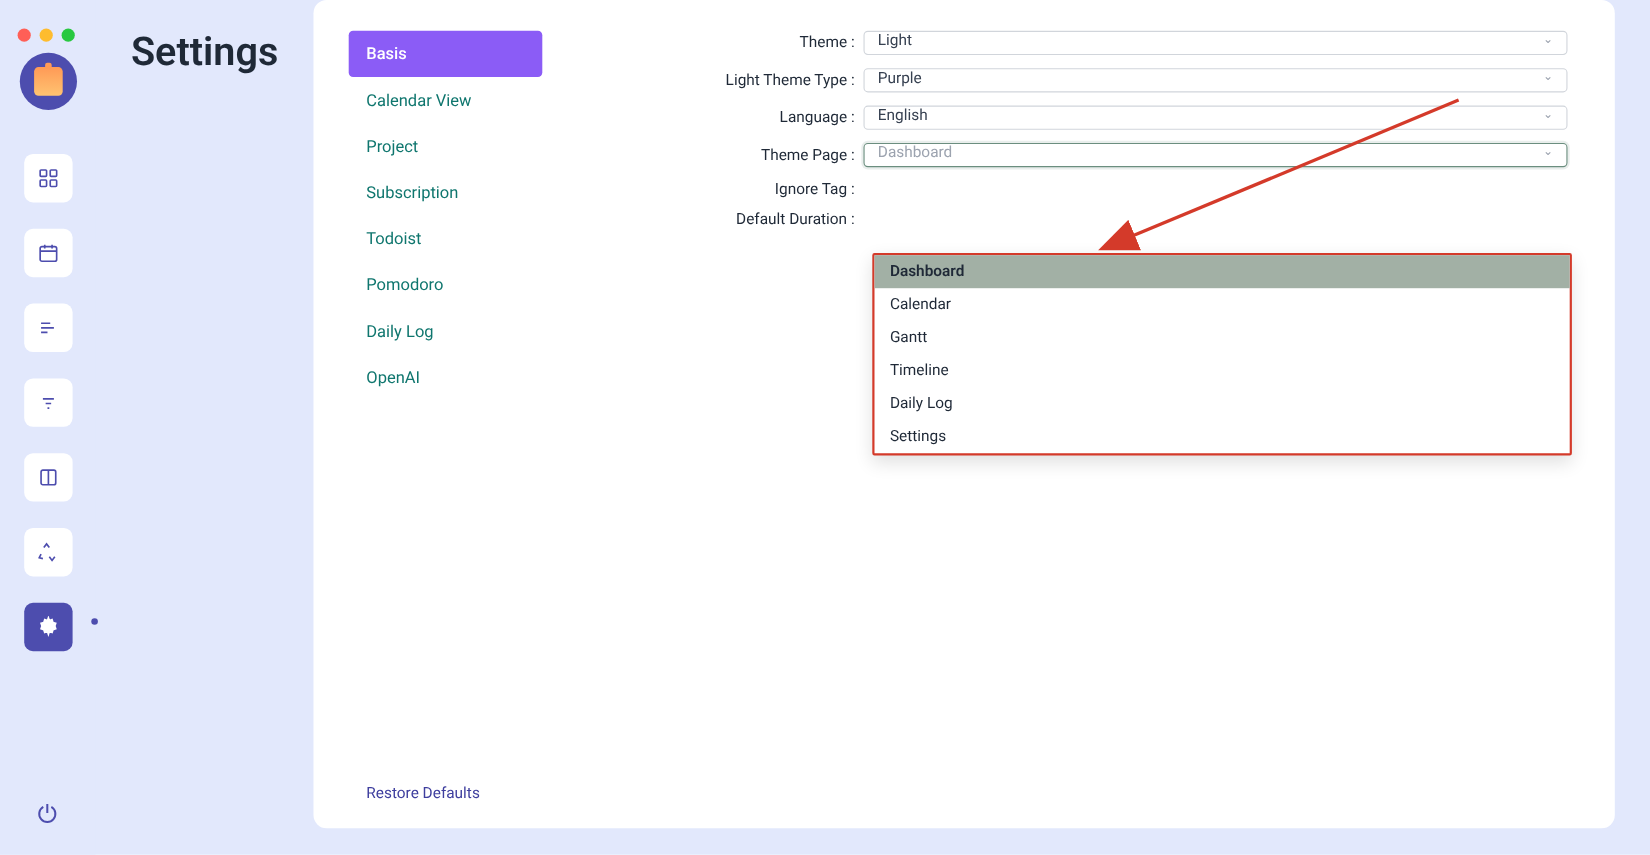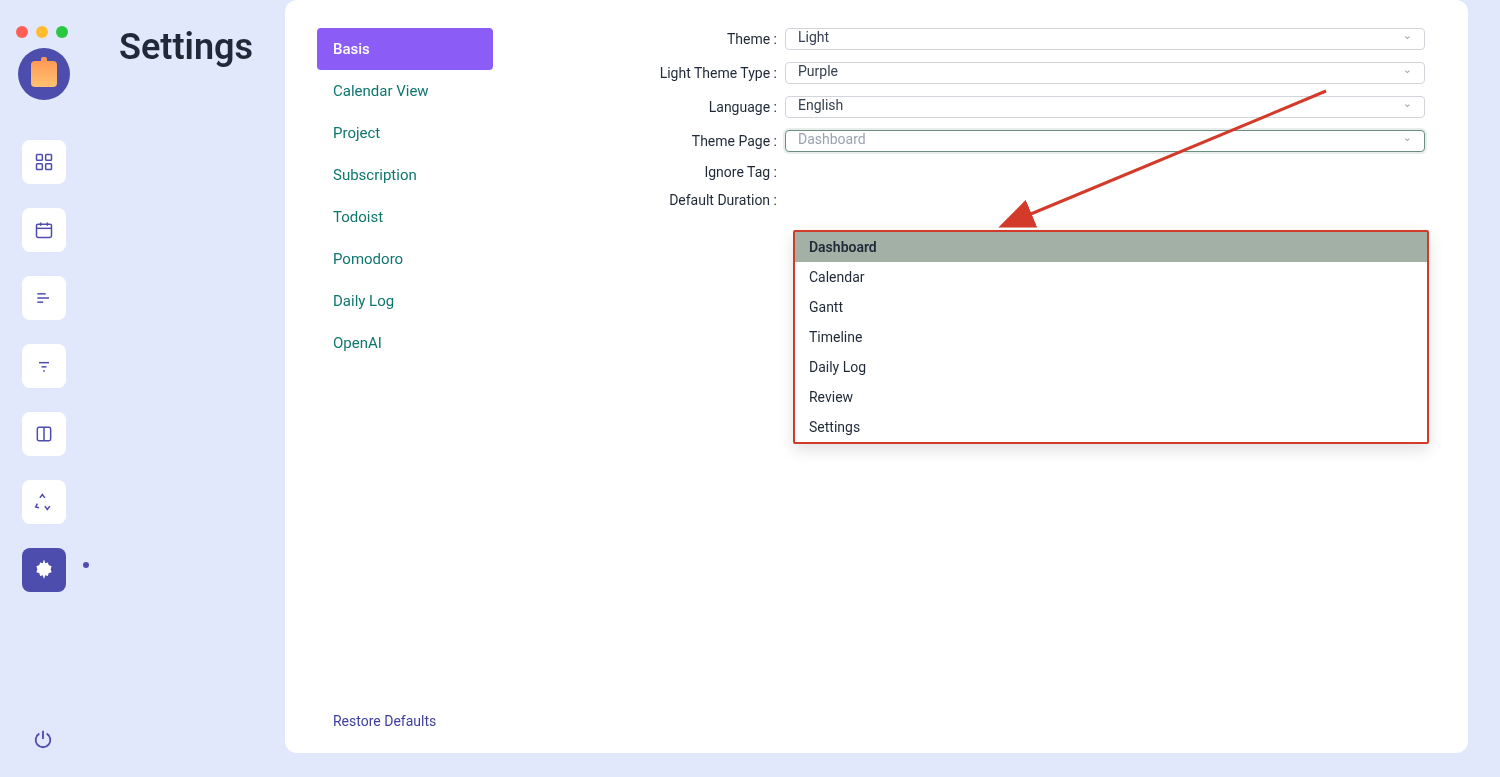--- a/index.html
+++ b/index.html
@@ -351,21 +351,20 @@
       <div class="form-row">
         <div class="form-label">Default Duration</div>
       </div>
 
       <div class="dropdown-menu">
         <div class="dropdown-item highlighted">Dashboard</div>
         <div class="dropdown-item">Calendar</div>
         <div class="dropdown-item">Gantt</div>
         <div class="dropdown-item">Timeline</div>
         <div class="dropdown-item">Daily Log</div>
-        <div class="dropdown-item">Review</div>
         <div class="dropdown-item">Settings</div>
       </div>
 
       <svg class="annotation-arrow" width="340" height="180">
         <defs>
           <marker id="arrowhead" markerWidth="12" markerHeight="10" refX="2" refY="5" orient="auto">
             <polygon points="0 0, 12 5, 0 10" fill="#d43a2a"></polygon>
           </marker>
         </defs>
         <line x1="330" y1="5" x2="30" y2="130" stroke="#d43a2a" stroke-width="3" marker-end="url(#arrowhead)"></line>

